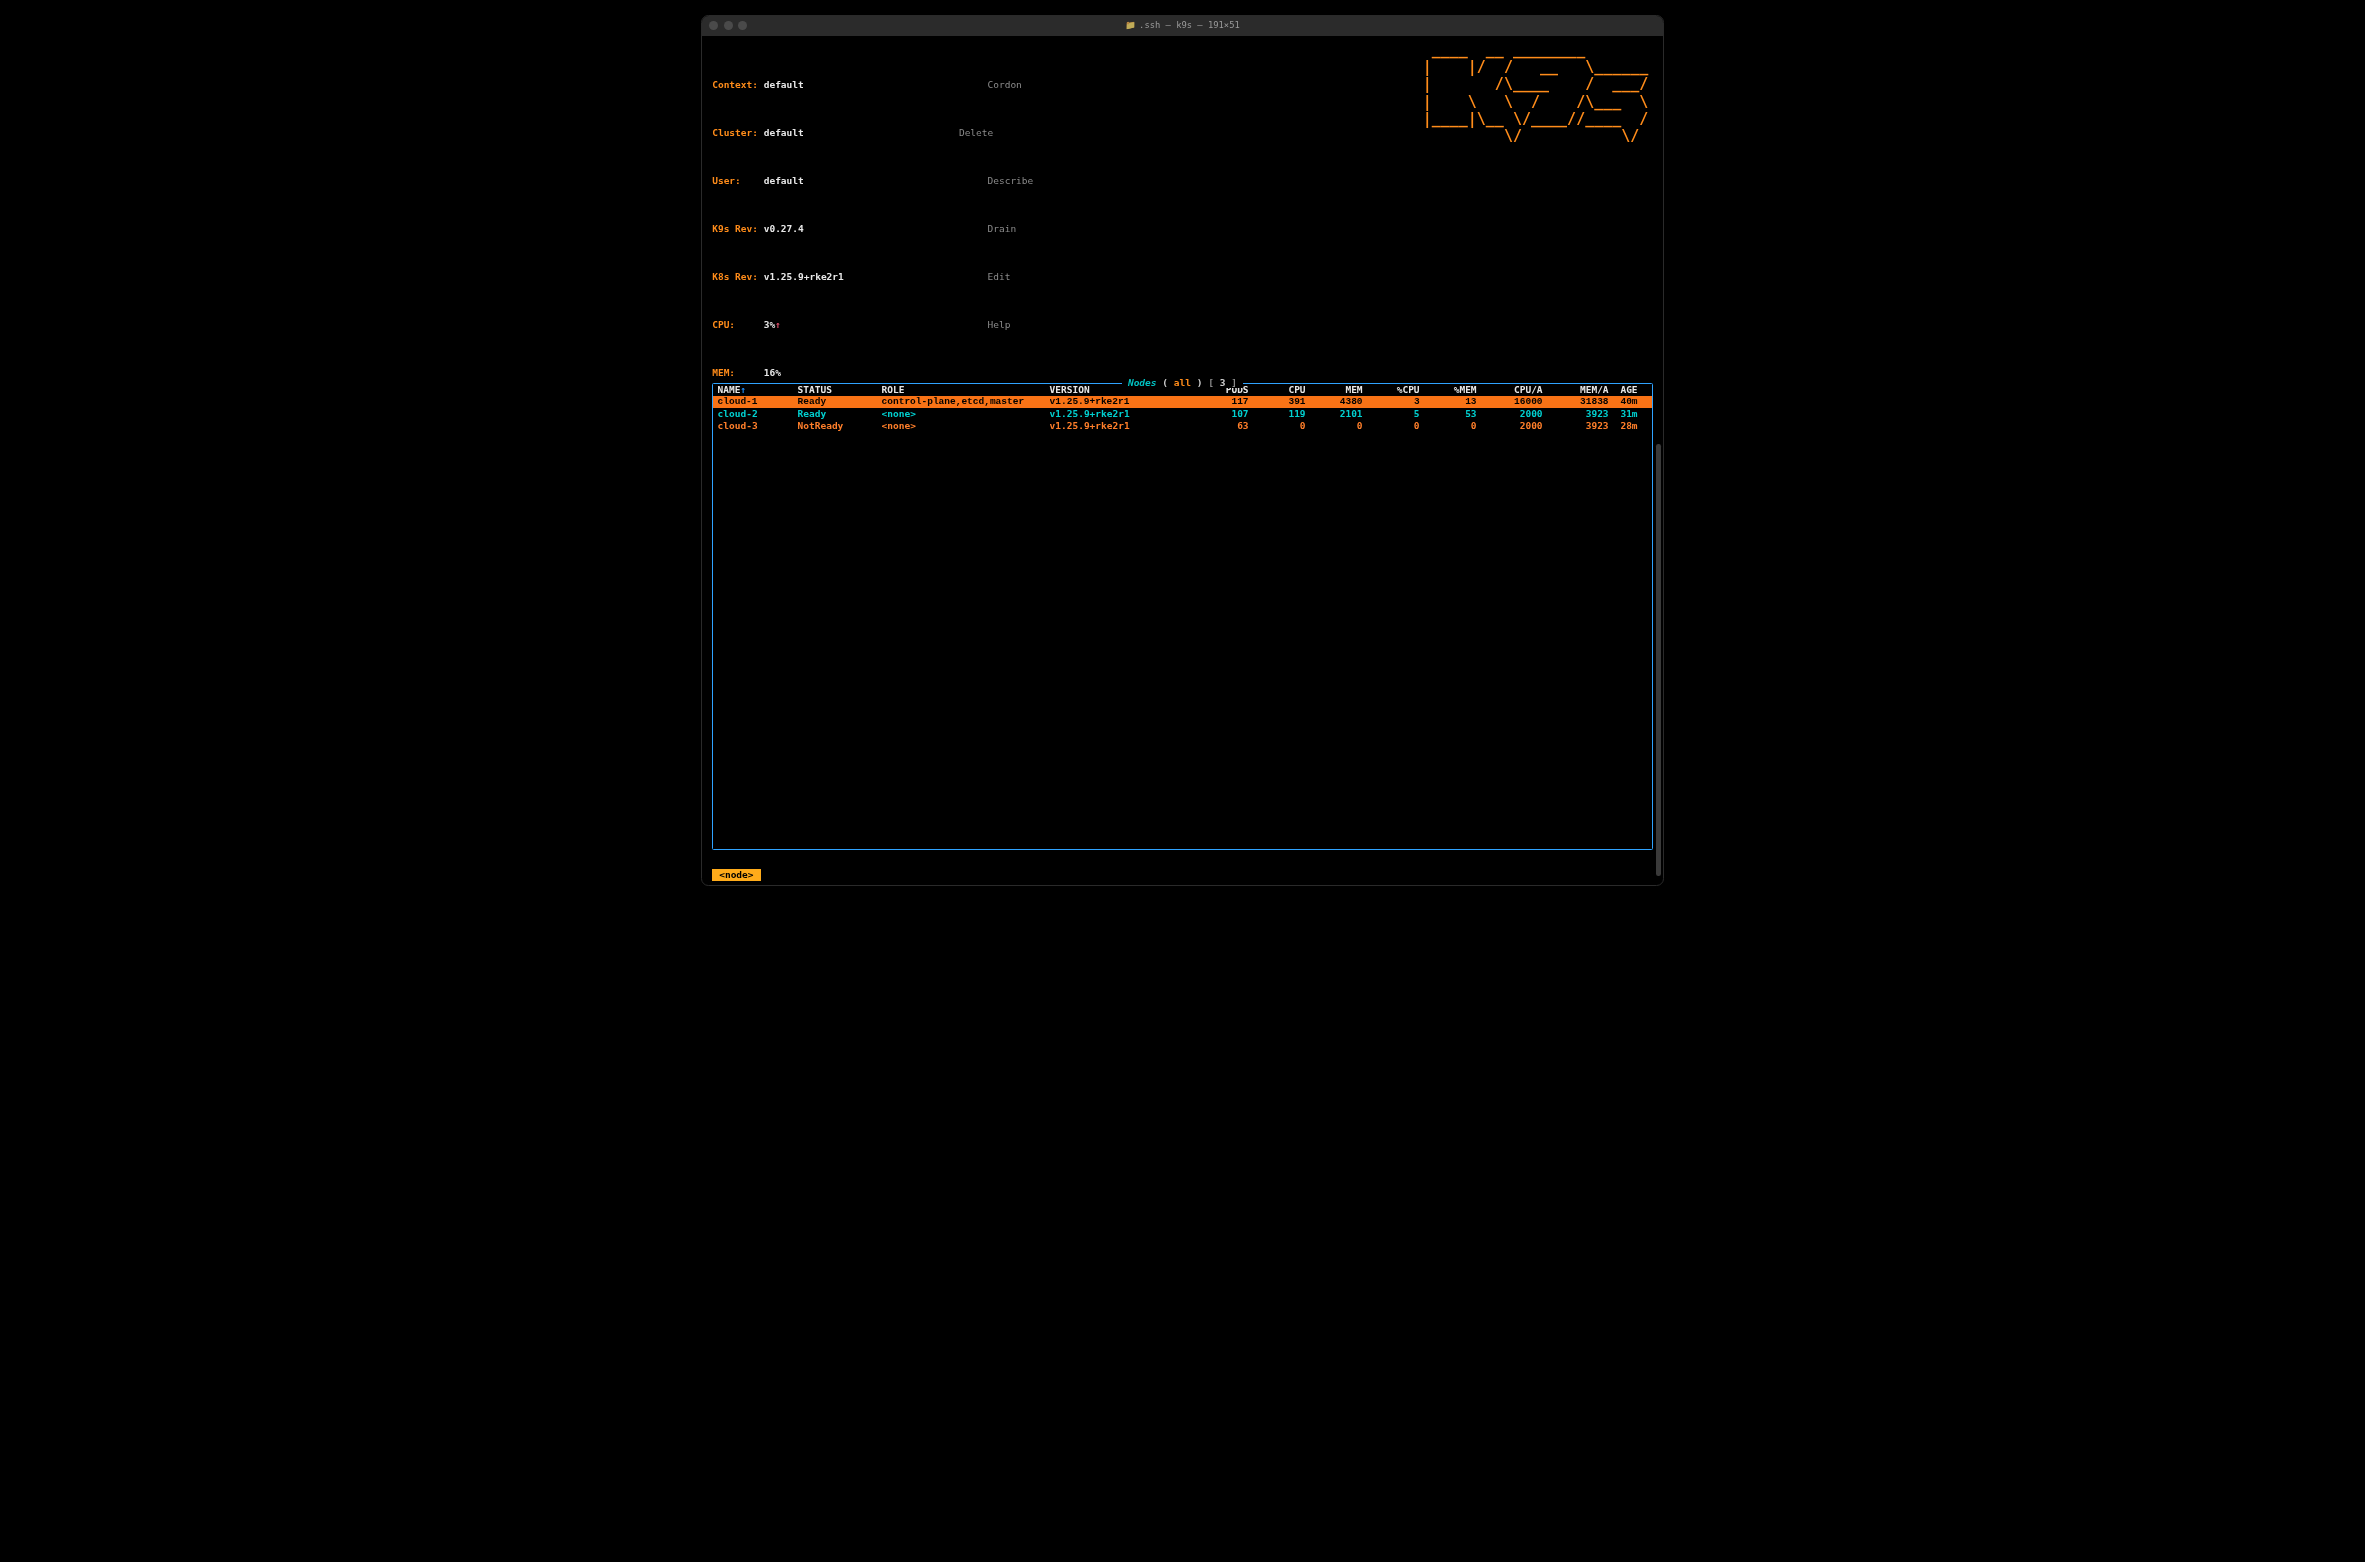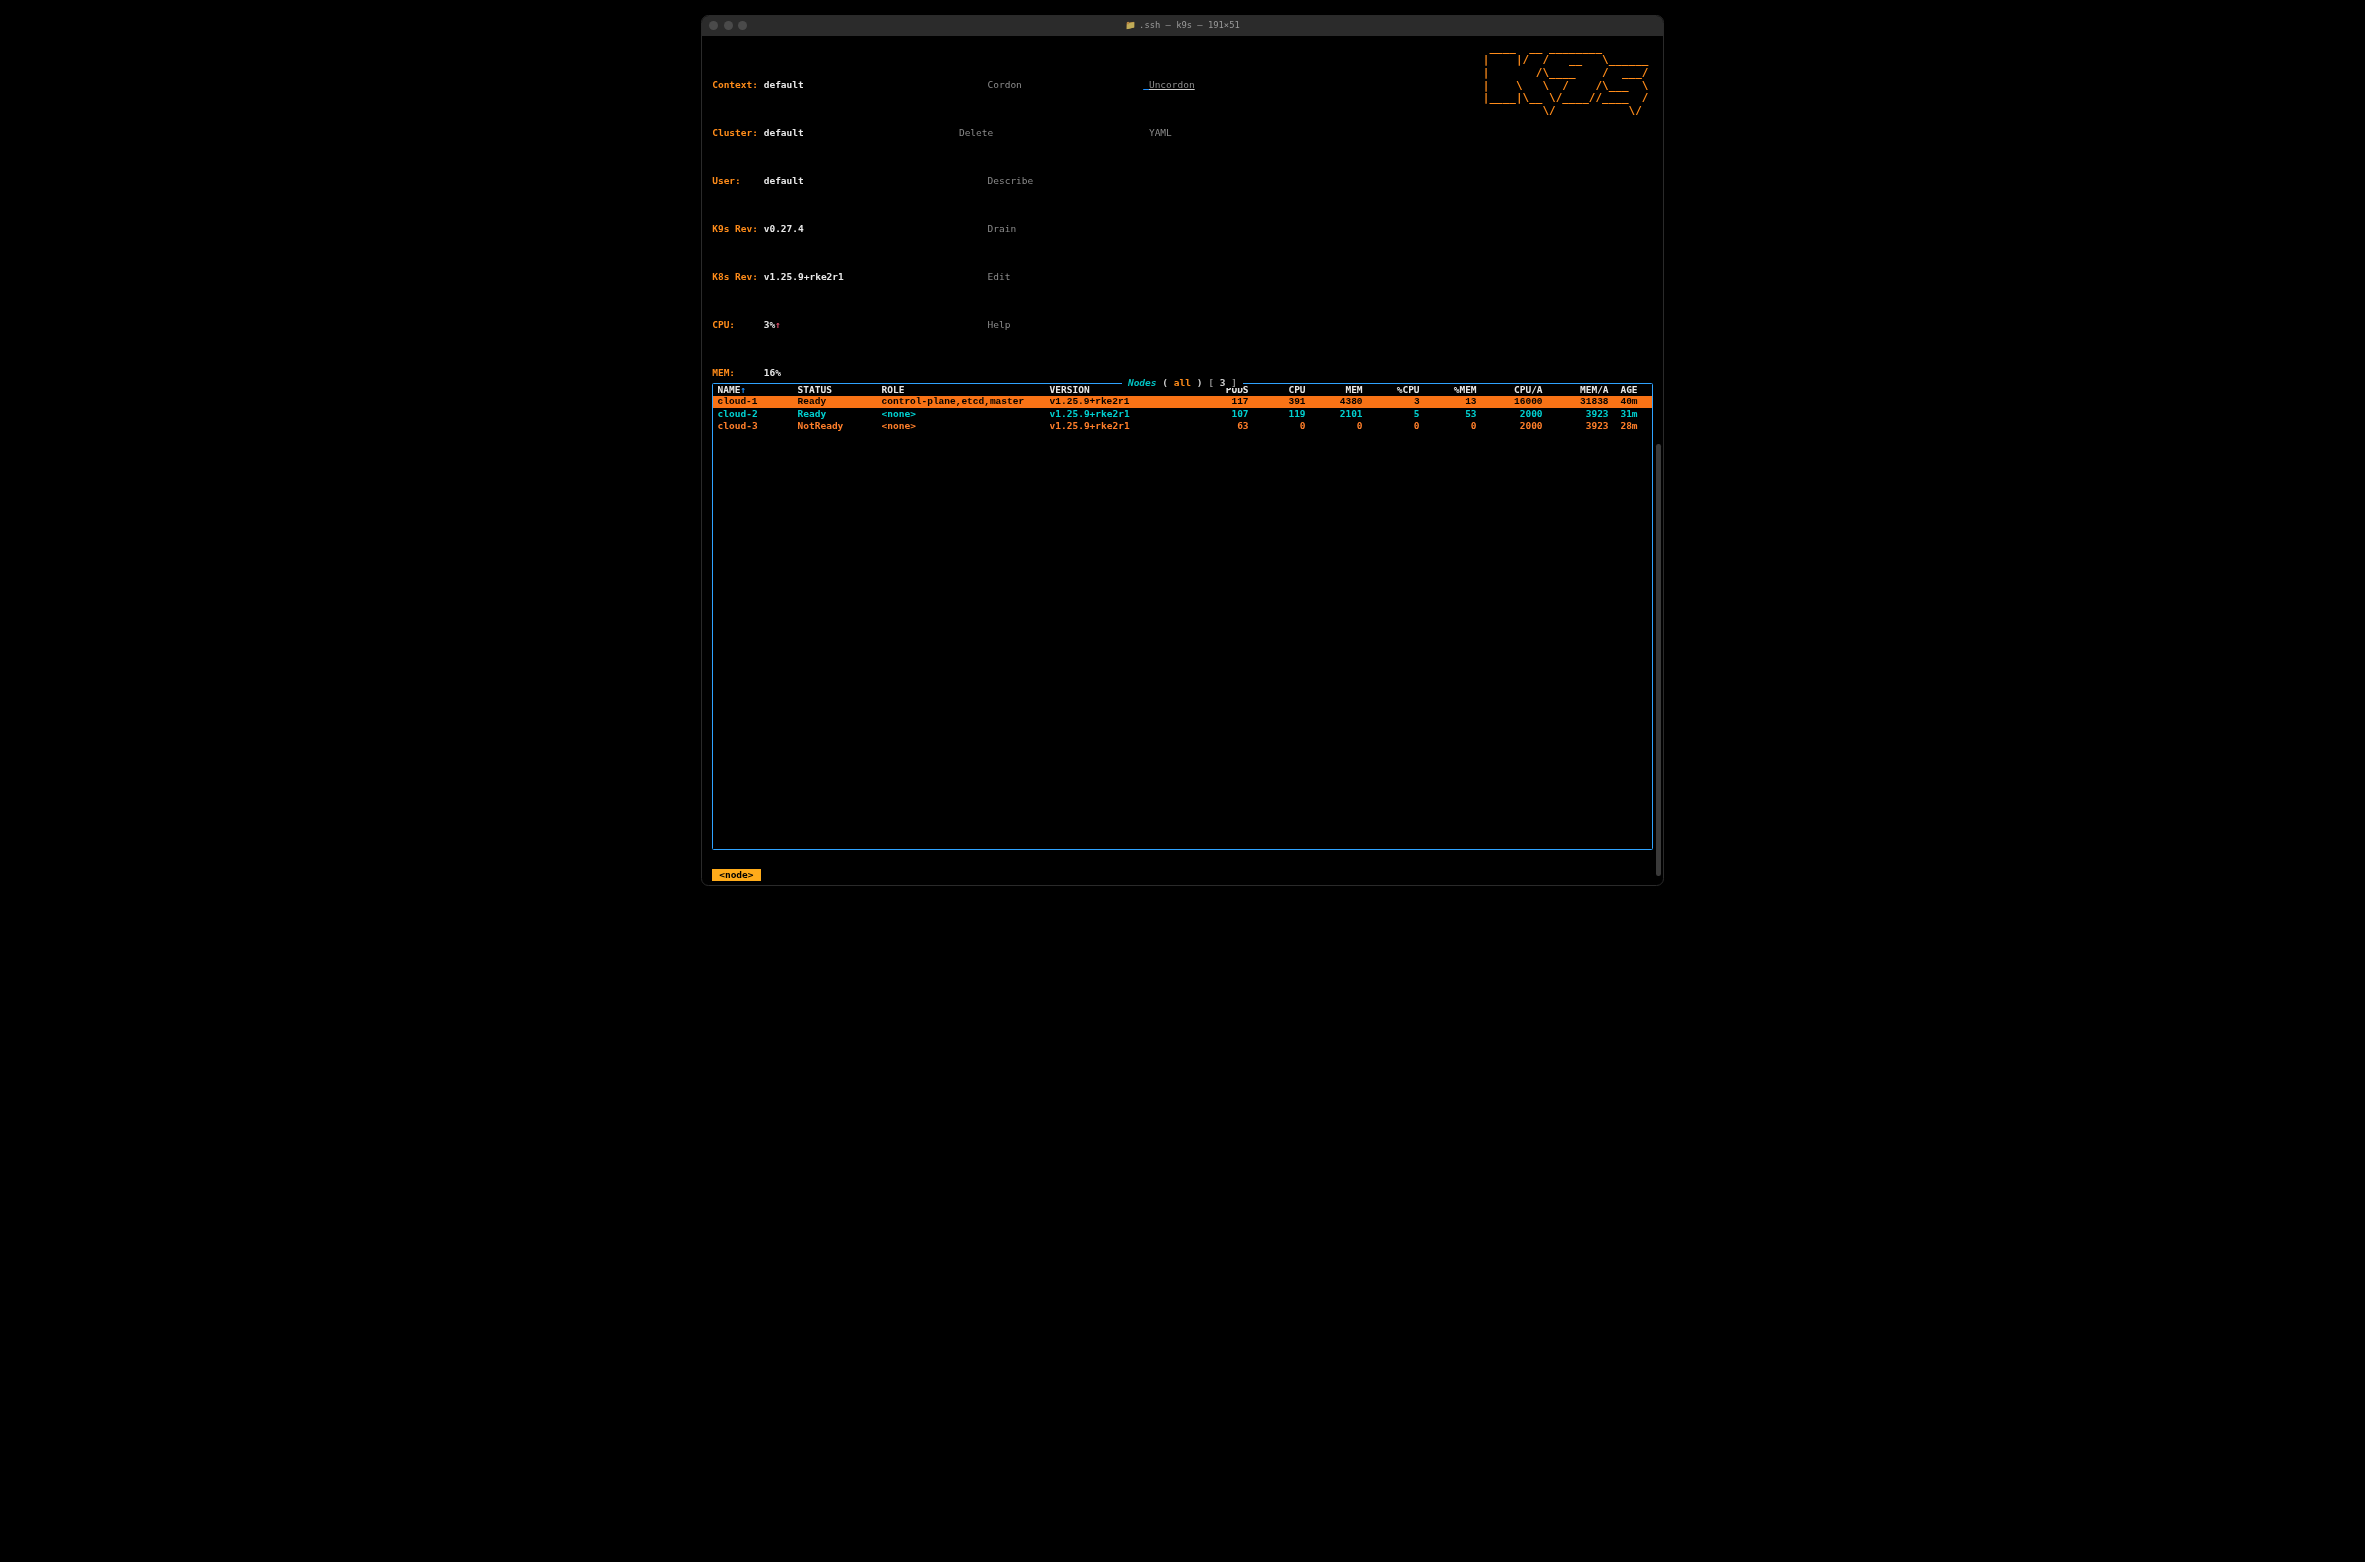--- a/index.html
+++ b/index.html
@@ -44,21 +44,21 @@
   .info-row { white-space: pre; margin-top: 36px; }
   .lbl { color: #ff8c1a; font-weight: bold; }
   .val { color: #e8e8e8; font-weight: bold; }
   .arrow { color: #e6506e; font-weight: bold; }
   .key { color: #1e90ff; font-weight: bold; }
   .hint { color: #8a8a8a; }
 
   .logo {
     position: absolute; right: 14.6px; top: 5.8px;
     color: #ff8c1a; font-weight: bold; white-space: pre;
-    font-size: 11px; line-height: 1.15;
+    font-size: 15px; line-height: 1.15;
   }
 
   .table-wrap { margin-top: 4.4px; position: relative; }
   .table-title {
     position: absolute; top: -5.8px; left: 0; right: 0;
     text-align: center; z-index: 2;
   }
   .table-title span { background: #000; padding: 0 2.9px; font-weight: bold; }
   .tt-nodes { color: #00c2c2; font-style: italic; }
   .tt-paren { color: #d0d0d0; }
@@ -137,24 +137,20 @@
         <div class="info-row"><span class="lbl">MEM:</span>     <span class="val">16%</span></div>
       </div>
 
       <div class="hints-col" id="hints1">
           <div class="info-row"><span class="key"><c>      </c></span><span class="hint">Cordon</span></div>
           <div class="info-row"><span class="key"><ctrl-d> </ctrl-d></span><span class="hint">Delete</span></div>
           <div class="info-row"><span class="key"><d>      </d></span><span class="hint">Describe</span></div>
           <div class="info-row"><span class="key"><r>      </r></span><span class="hint">Drain</span></div>
           <div class="info-row"><span class="key"><e>      </e></span><span class="hint">Edit</span></div>
           <div class="info-row"><span class="key">      </span><span class="hint">Help</span></div>
-        </div>
-      <div class="hints-col" id="hints2">
-          <div class="info-row"><span class="key"><u> </u></span><u><span class="hint">Uncordon</span></u></div>
-          <div class="info-row"><span class="key"><y> </y></span><span class="hint">YAML</span></div>
         </div>
     </div>
 
     <div class="table-wrap">
       <div class="table-title">
         <span>
           <span class="tt-nodes">Nodes</span><span class="tt-paren">(</span><span class="tt-all">all</span><span class="tt-paren">)</span><span class="tt-brack">[</span><span class="tt-count">3</span><span class="tt-brack">]</span>
         </span>
       </div>
       <div class="table-box">

